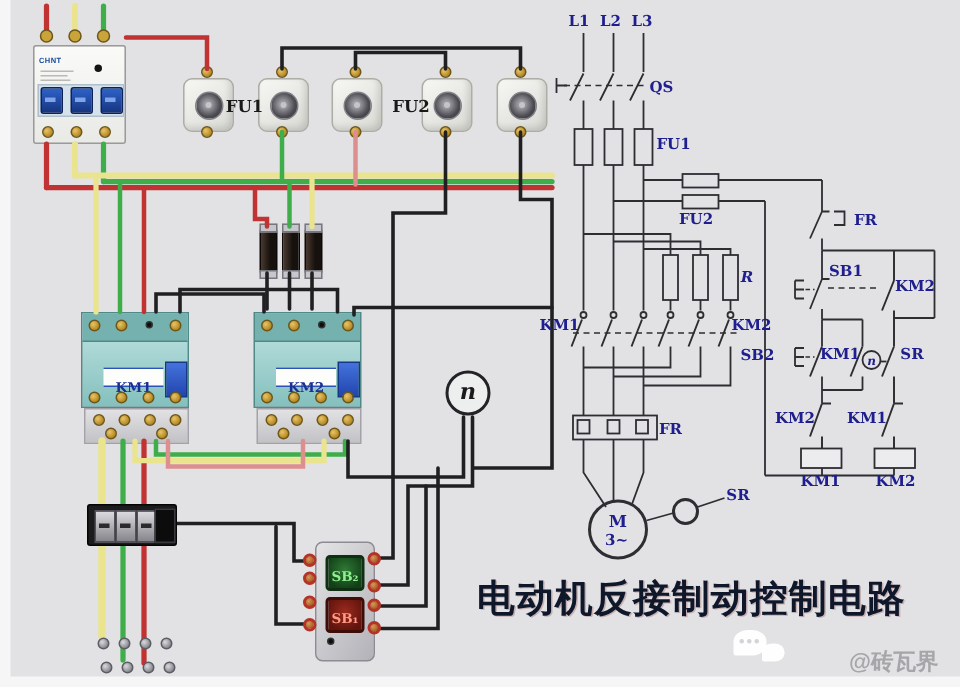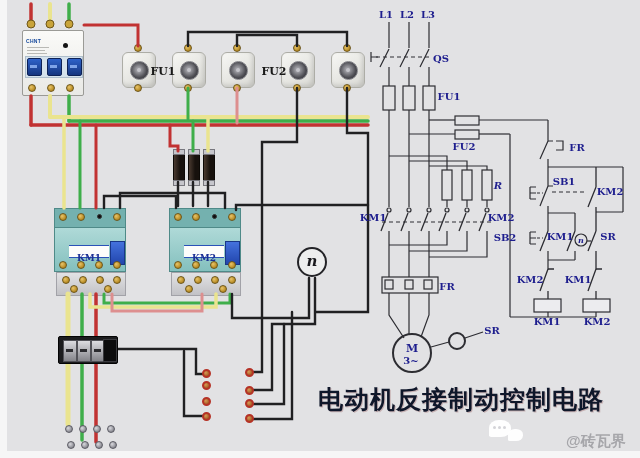--- a/index.html
+++ b/index.html
@@ -335,20 +335,29 @@
       <path d="M596,269 H602 M588,291 L596,269 M596,291 V299" stroke-width="1.3"></path>
       <rect x="583" y="299" width="27" height="13" fill="#ececef"></rect>
       <path d="M596,312 V317"></path>
     </g>
   </svg>
 
   <div id="nrelay" class="abs">
     <span>n</span>
   </div>
 
+  <div id="sbpanel" class="abs">
+    <div id="sb2" class="pbtn">
+      <span>SB₂</span>
+    </div>
+    <div id="sb1" class="pbtn">
+      <span>SB₁</span>
+    </div>
+    <div class="scr k" style="left:7px;top:63px;"></div>
+  </div>
   <div class="scr c" style="left:202px;top:369px;"></div>
   <div class="scr c" style="left:202px;top:381px;"></div>
   <div class="scr c" style="left:202px;top:397px;"></div>
   <div class="scr c" style="left:202px;top:412px;"></div>
   <div class="scr c" style="left:245px;top:368px;"></div>
   <div class="scr c" style="left:245px;top:386px;"></div>
   <div class="scr c" style="left:245px;top:399px;"></div>
   <div class="scr c" style="left:245px;top:414px;"></div>
 
   <div id="tblock" class="abs">

